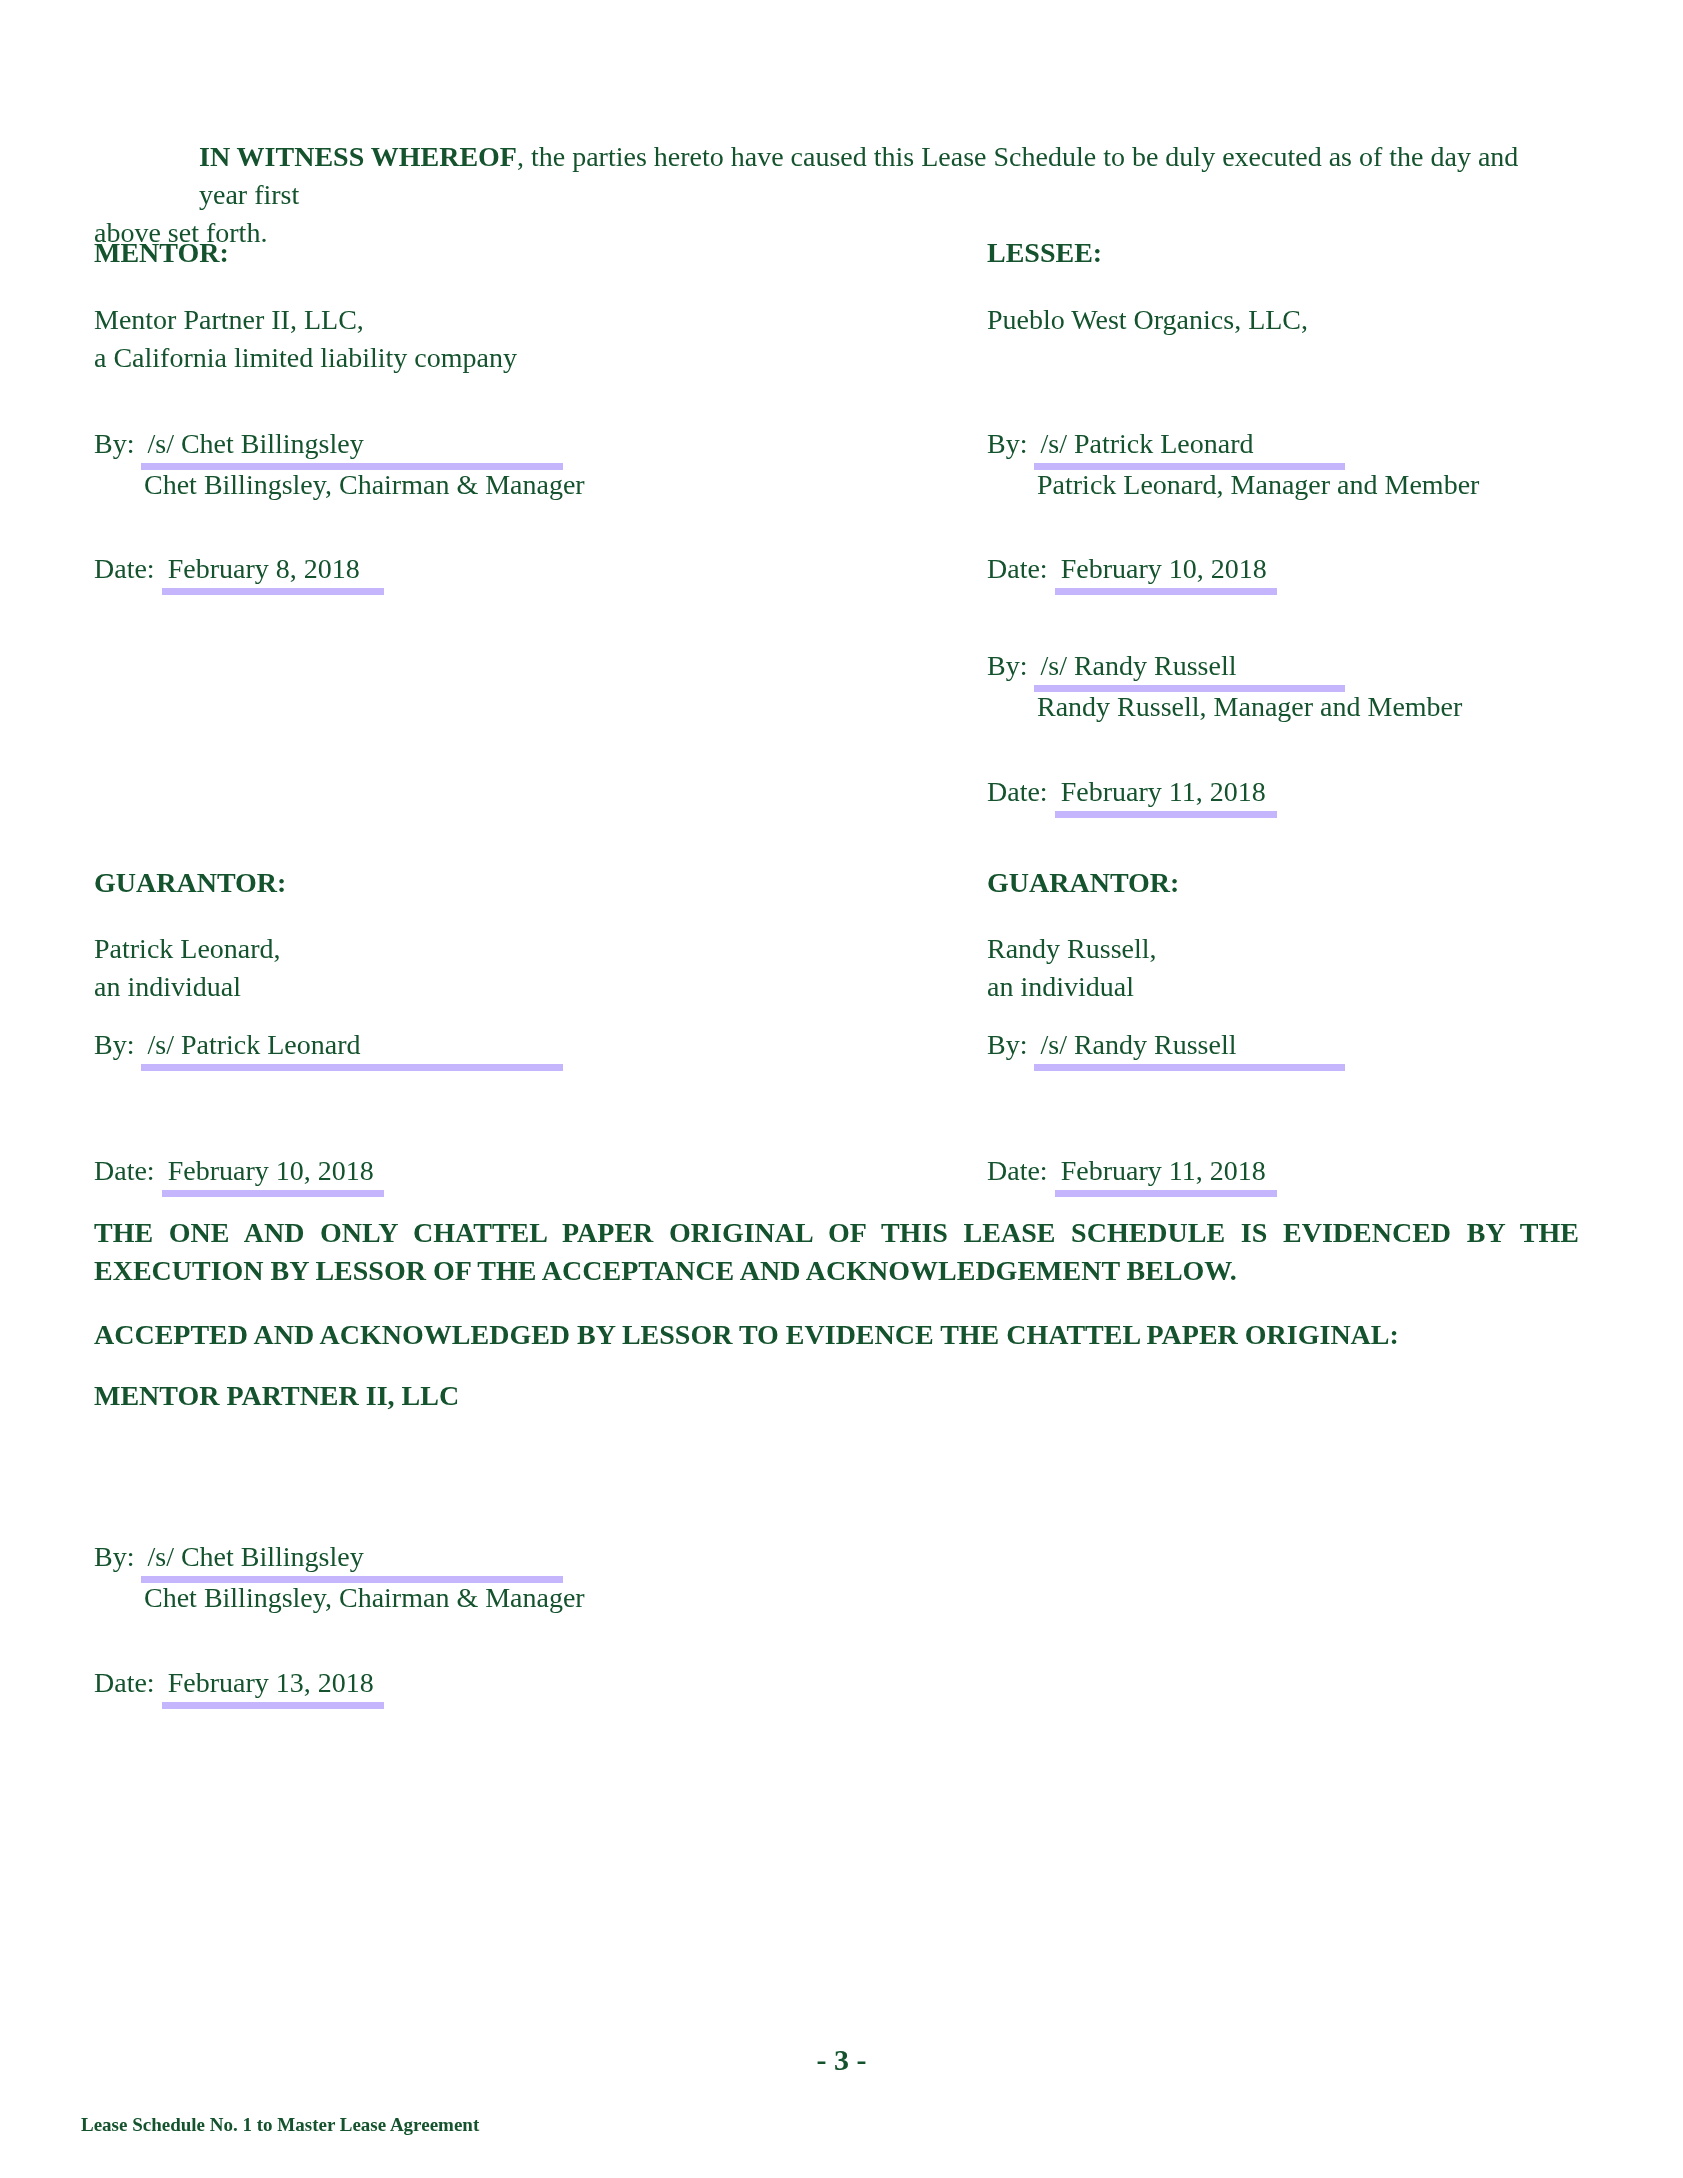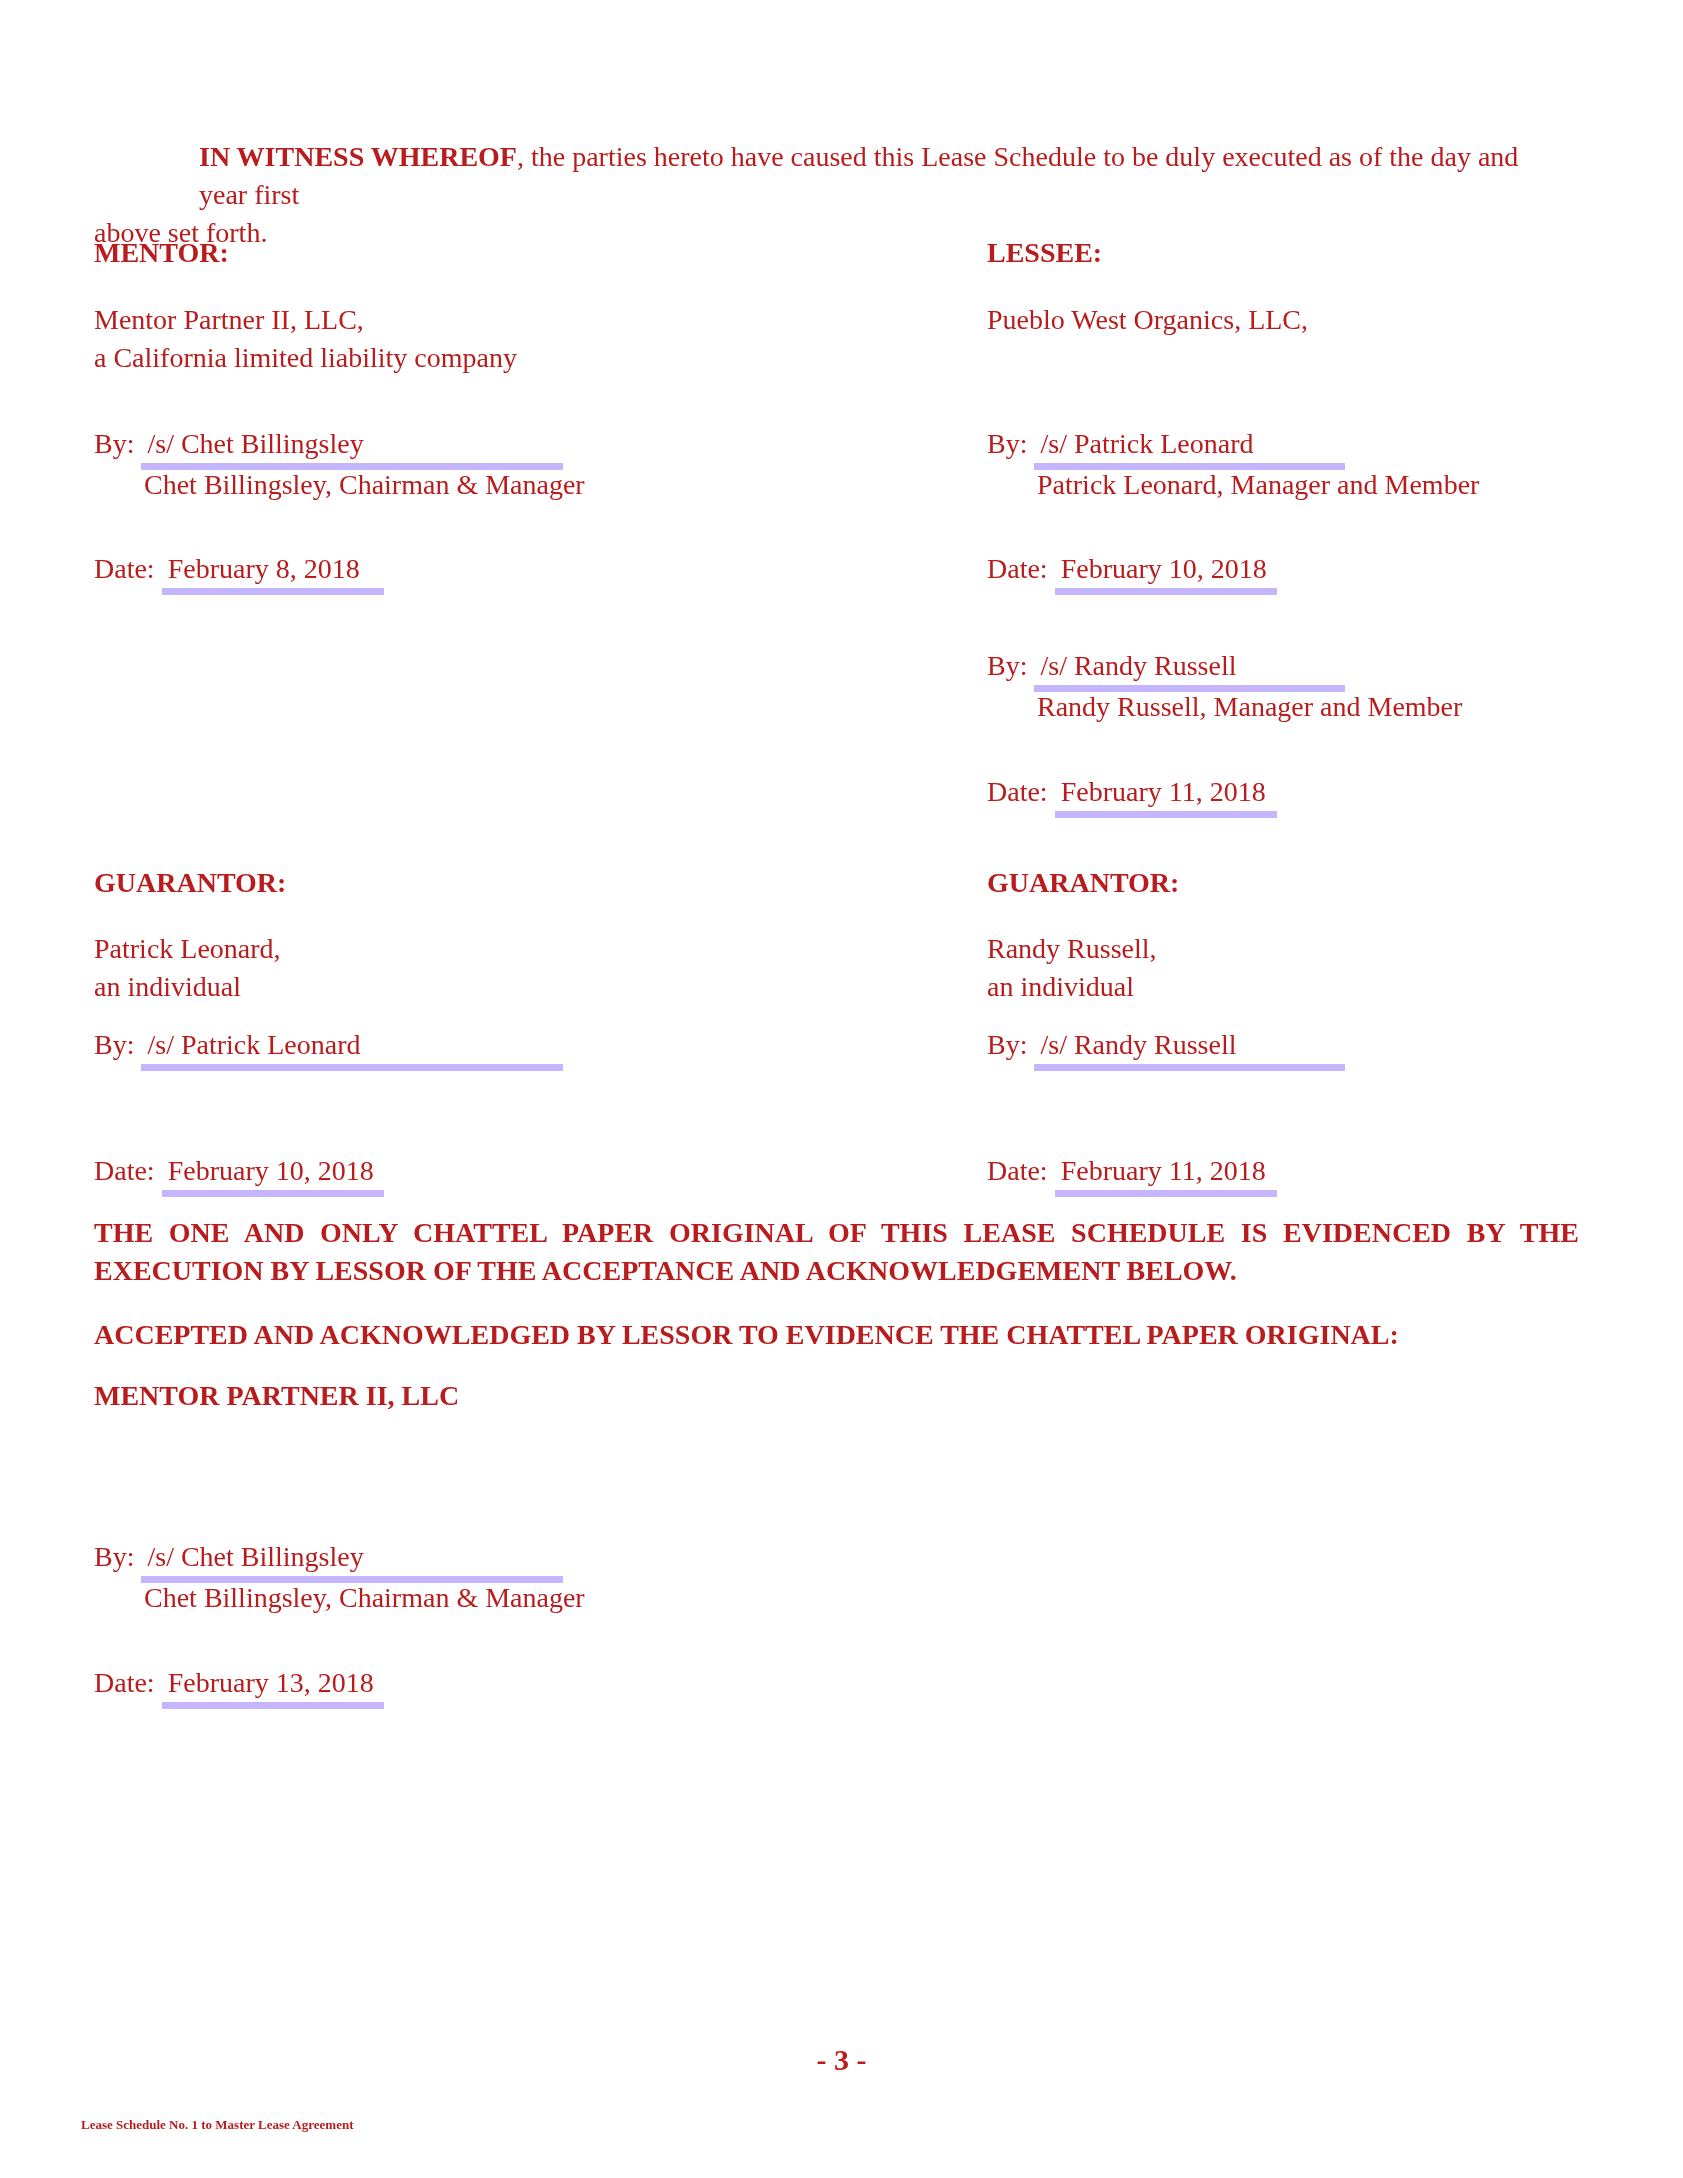--- a/index.html
+++ b/index.html
@@ -1,42 +1,42 @@
 <!DOCTYPE html>
 <html><head>
 <meta charset="utf-8">
 <style>
   html,body{margin:0;padding:0;background:#ffffff;}
   .page{
     position:relative;
     width:1683px;height:2178px;
     background:#ffffff;
     font-family:"Liberation Serif","DejaVu Serif",serif;
-    font-size:28px;line-height:38px;color:#b91c1c;
+    font-size:28px;line-height:38px;color:#14532d;
     overflow:hidden;
   }
   .abs{position:absolute;}
   .b{font-weight:bold;}
   .col-l{left:94px;}
   .col-r{left:987px;}
   .indent1{padding-left:105px;}
   .sig-line{
     display:inline-block;
     border-bottom:7px solid #c4b5fd;
     padding-left:6px;
     white-space:nowrap;
     vertical-align:baseline;
   }
   .w-sig-l{width:416px;}
   .w-sig-r{width:305px;}
   .w-date{width:216px;}
   .title-line{margin-left:50px;margin-top:-4px;}
   .just{text-align:justify;text-align-last:justify;}
   .pagenum{left:0;width:100%;text-align:center;font-size:30px;}
-  .footnote{font-size:13px;line-height:24px;}
+  .footnote{font-size:19px;line-height:24px;}
 </style>
 </head>
 <body>
 
 <div class="page">
 
   <div class="abs col-l" style="top:138px;width:1455px;">
     <div class="indent1"><span class="b">IN WITNESS WHEREOF</span><span>, the parties hereto have caused this Lease Schedule to be duly executed as of the day and year first</span></div>
     <div>above set forth.</div>
   </div>

